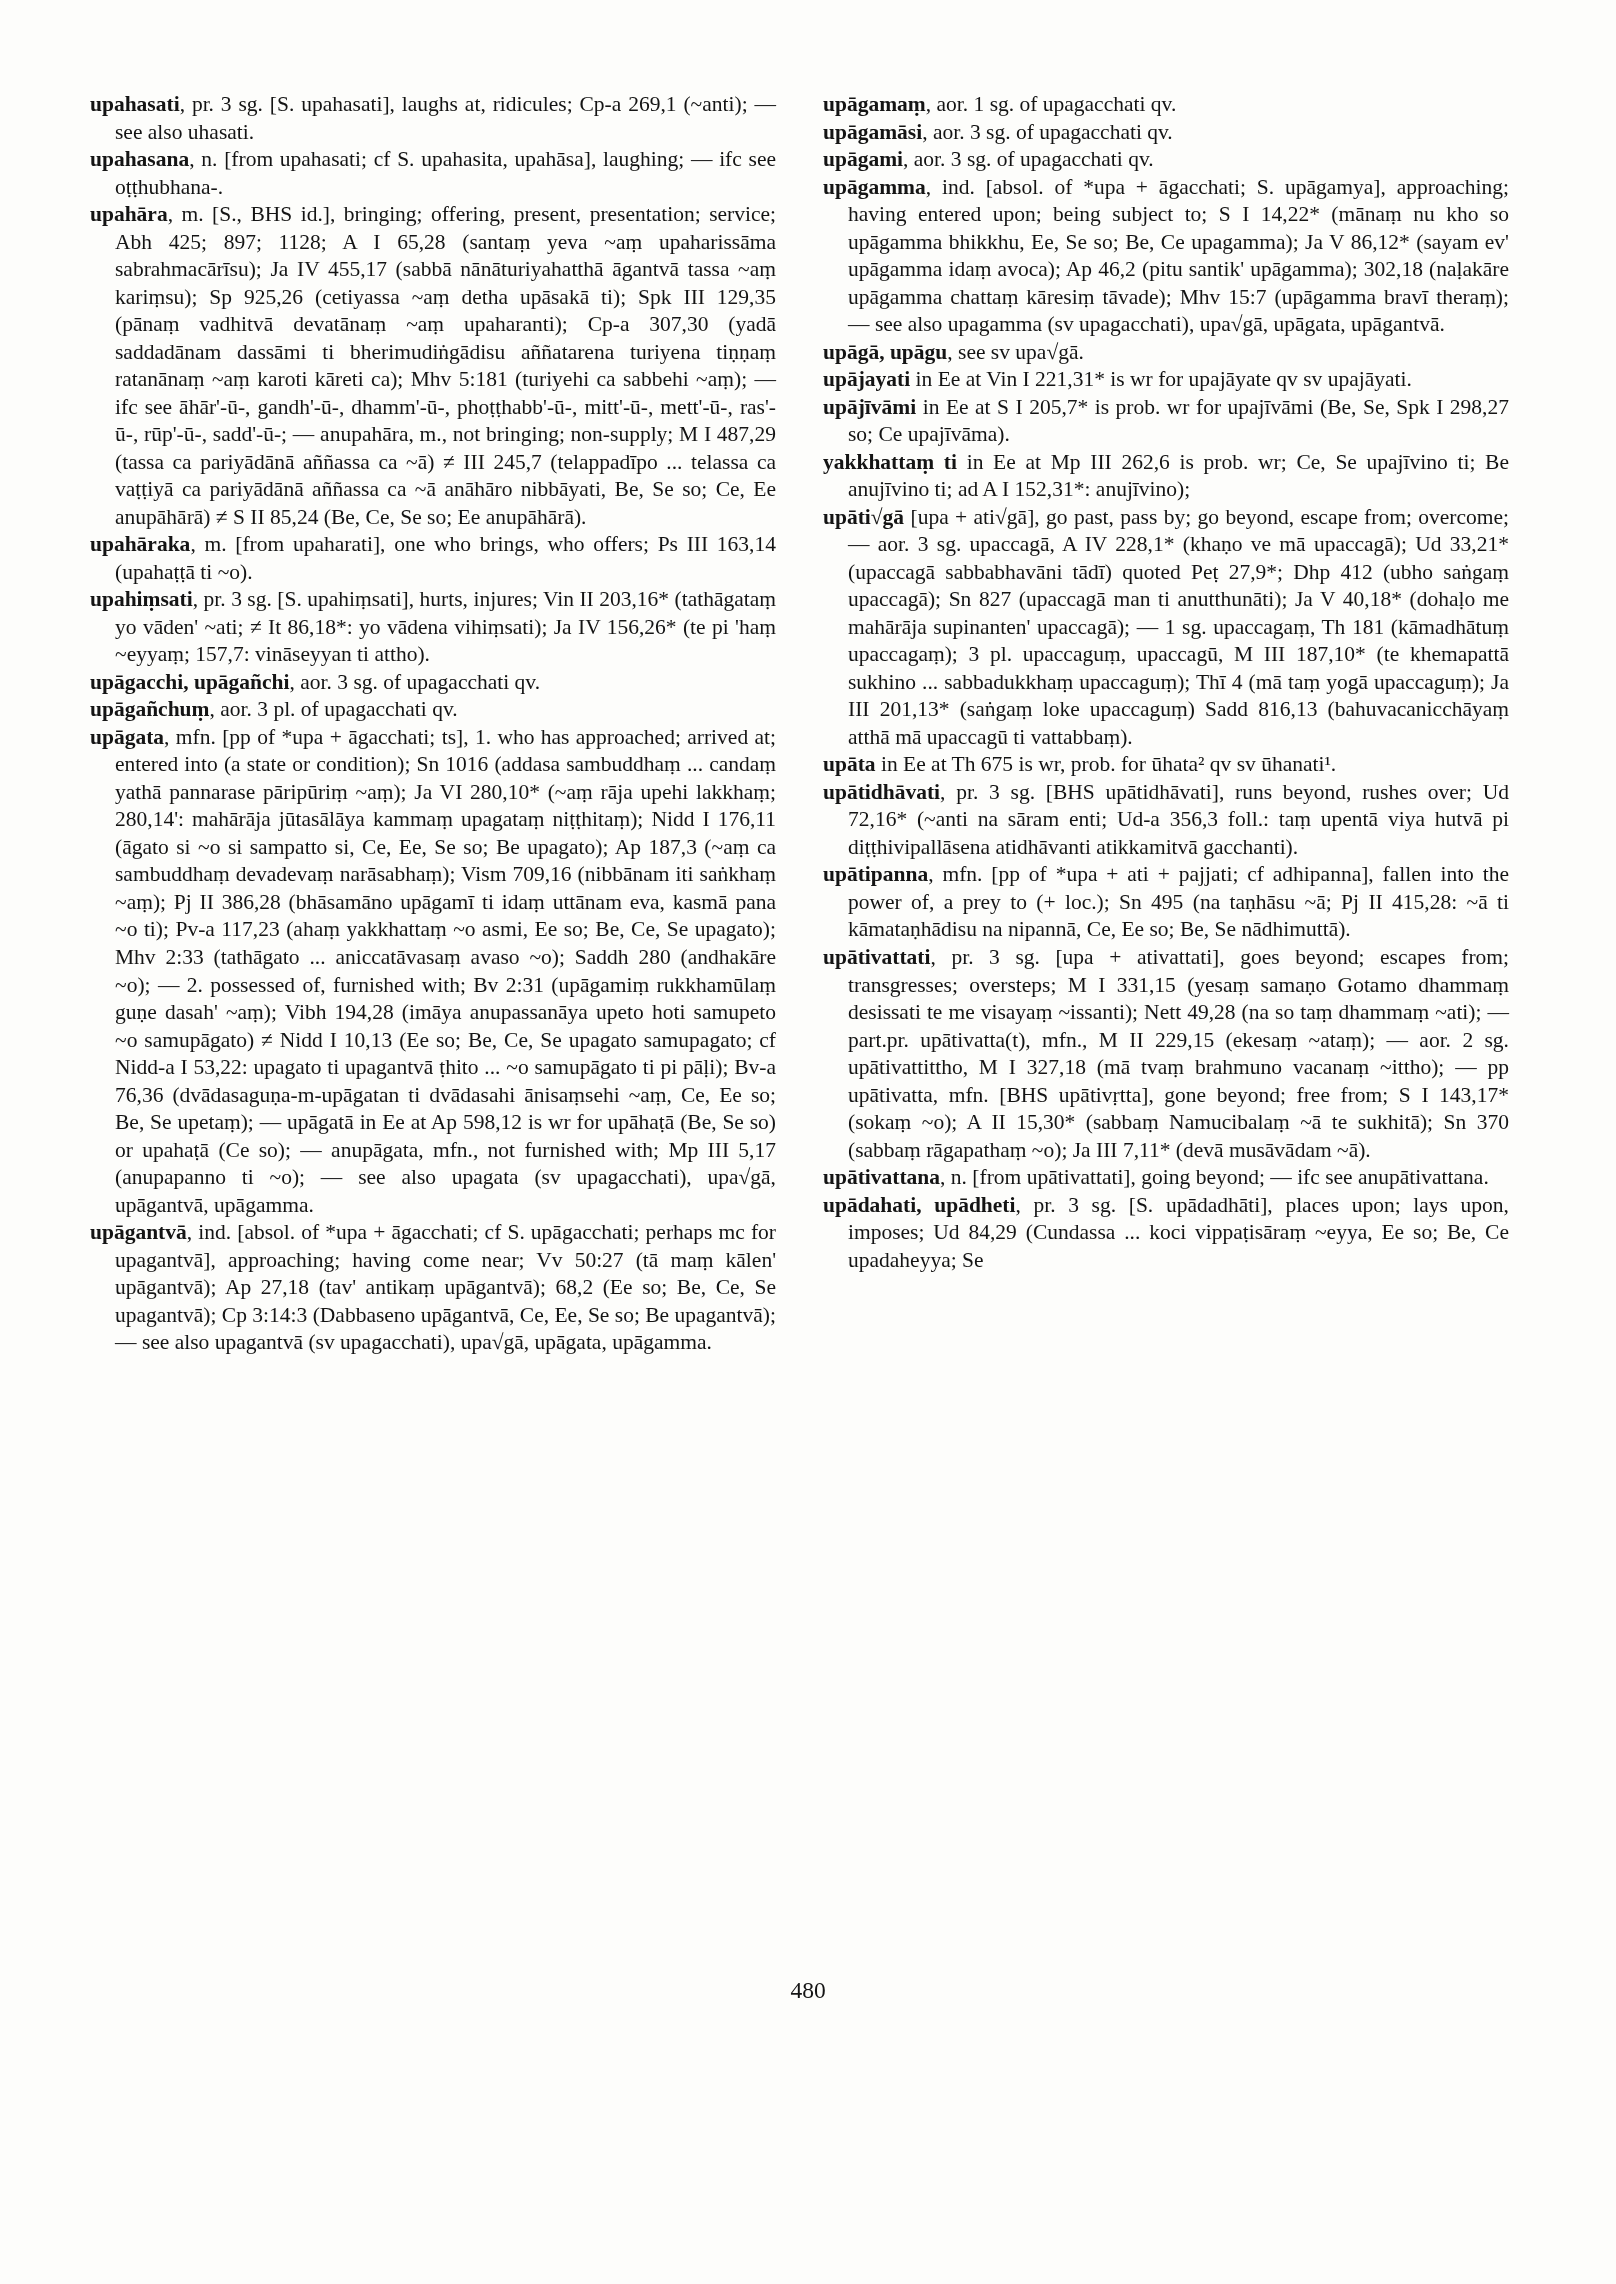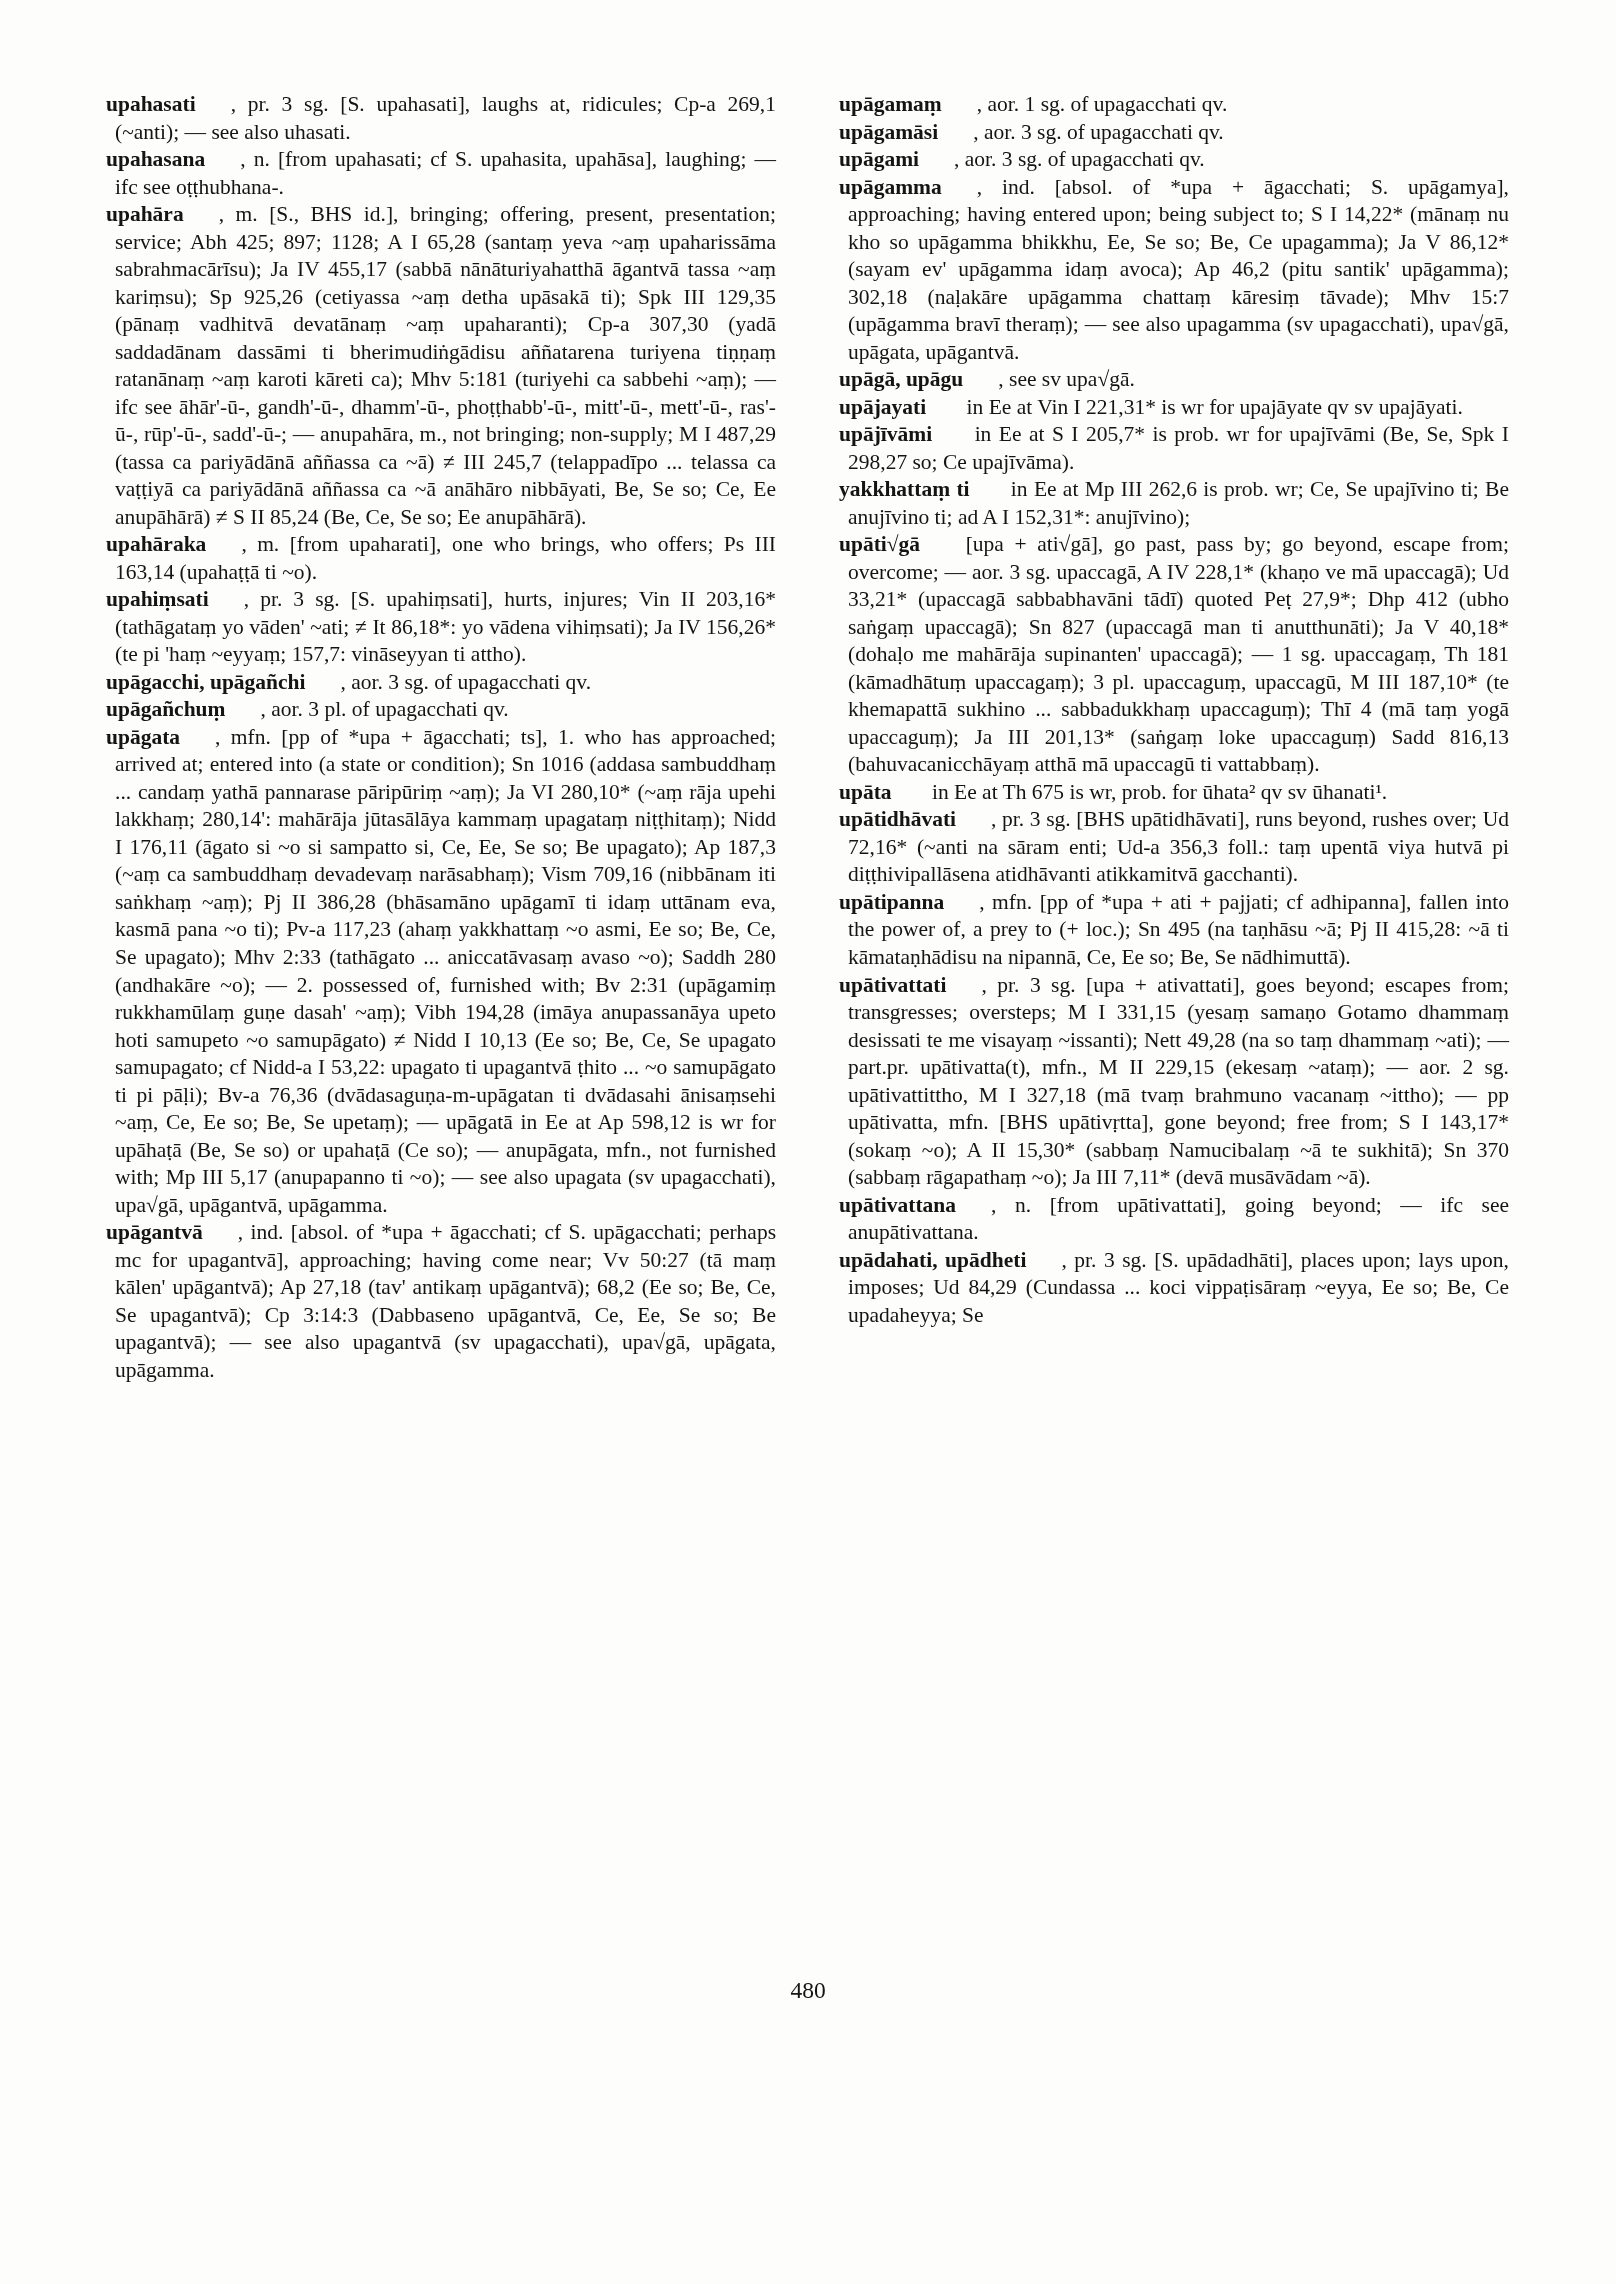--- a/index.html
+++ b/index.html
@@ -28,22 +28,22 @@
     width: 686px;
     font-size: 21.5px;
     line-height: 1.28;
     text-align: justify;
   }
   .entry {
     margin: 0;
     padding-left: 25px;
     text-indent: -25px;
   }
-  .hw { font-weight: 700; margin-left: 16px; }
-  .body { font-weight: 400; margin-left: 35px; }
+  .hw { font-weight: 700; }
+  .body { font-weight: 400; }
   .pageno {
     position: absolute;
     top: 1977px;
     left: 0;
     width: 100%;
     text-align: center;
     font-size: 23.5px;
     color: #141414;
   }
 </style>

